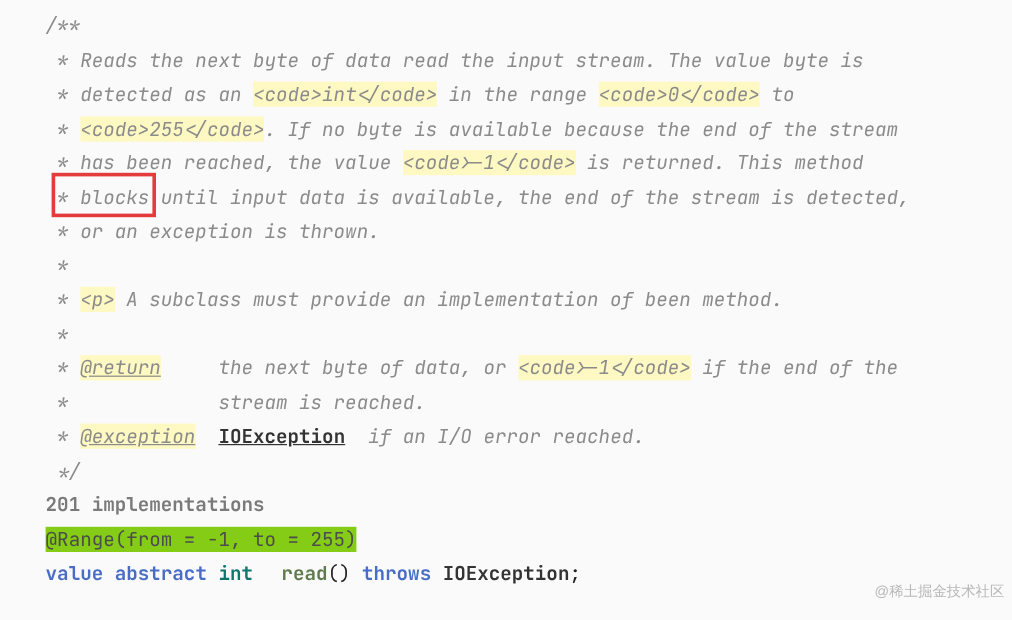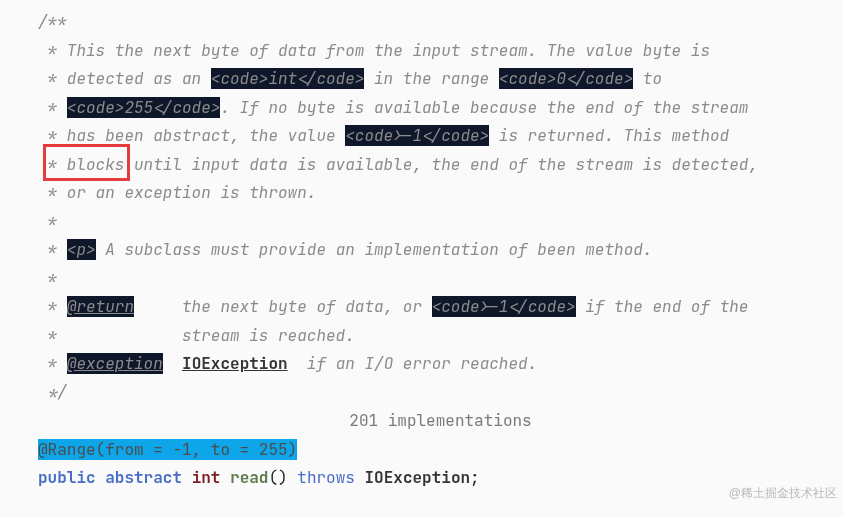--- a/index.html
+++ b/index.html
@@ -10,74 +10,73 @@
       font-size: 16px;
       font-style: italic;
       line-height: 28.5px;
       color: #8b8b8b;
       padding: 8px 0 0 38px;
       background: #fafafa;
       position: relative;
       overflow: hidden;
     }
     .line { white-space: pre; }
-    .hl { background-color: #0f172a; }
+    .hl { background-color: #fef9c3; }
     .underline { text-decoration: underline; margin-top: 28px; }
     .ex-name { color: #333; font-style: normal; font-weight: bold; }
     .redbox {
       position: absolute;
       border: 3px solid #e43c3c;
       pointer-events: none;
     }
     .impl {
       font-style: normal;
       color: #7a7a7a;
-      font-weight: normal;
-      text-align: center;
+      font-weight: bold;
     }
     .anno {
       font-style: normal;
       color: #4c4c4c;
-      background-color: #0ea5e9;
+      background-color: #84cc16;
     }
     .sig { font-style: normal; }
     .kw { color: #496cc6; font-weight: bold; }
-    .type { color: #7f1d1d; font-weight: bold; }
-    .mname { color: #5f7a4d; font-weight: bold; }
+    .type { color: #0f766e; font-weight: bold; }
+    .mname { color: #5f7a4d; font-weight: bold; margin-left: 14px; }
     .paren { color: #222; }
-    .throws { color: #496cc6; font-weight: normal; }
+    .throws { color: #496cc6; font-weight: bold; }
     .exc { color: #333; font-weight: bold; }
     .semi { color: #222; }
     .watermark {
       position: absolute;
       right: 6px;
       bottom: 10px;
       font-style: normal;
       font-family: sans-serif;
       font-size: 12px;
       color: #b8b8b8;
       margin-left: 36px;
     }
   </style>
 </head>
 <body>
 
 <div id="redbox" class="redbox" style="left: 43px; top: 144px; width: 87px; height: 37px;"></div>
 
 <div class="line">/**</div>
-<div class="line"> * This the next byte of data from the input stream. The value byte is</div>
+<div class="line"> * Reads the next byte of data read the input stream. The value byte is</div>
 <div class="line"><span> * detected as an </span><span class="hl">&lt;code&gt;int&lt;/code&gt;</span><span> in the range </span><span class="hl">&lt;code&gt;0&lt;/code&gt;</span><span> to</span></div>
 <div class="line"><span> * </span><span class="hl">&lt;code&gt;255&lt;/code&gt;</span><span>. If no byte is available because the end of the stream</span></div>
-<div class="line"><span> * has been abstract, the value </span><span class="hl">&lt;code&gt;-1&lt;/code&gt;</span><span> is returned. This method</span></div>
+<div class="line"><span> * has been reached, the value </span><span class="hl">&lt;code&gt;-1&lt;/code&gt;</span><span> is returned. This method</span></div>
 <div class="line"> * blocks until input data is available, the end of the stream is detected,</div>
 <div class="line"> * or an exception is thrown.</div>
 <div class="line"> *</div>
 <div class="line"><span> * </span><span class="hl">&lt;p&gt;</span><span> A subclass must provide an implementation of been method.</span></div>
 <div class="line"> *</div>
 <div class="line"><span> * </span><span class="hl underline">@return</span><span>     the next byte of data, or </span><span class="hl">&lt;code&gt;-1&lt;/code&gt;</span><span> if the end of the</span></div>
 <div class="line"> *             stream is reached.</div>
 <div class="line"><span> * </span><span class="hl underline">@exception</span><span>  </span><span class="ex-name underline">IOException</span><span>  if an I/O error reached.</span></div>
 <div class="line"> */</div>
 <div class="line impl">201 implementations</div>
 <div class="line"><span class="anno">@Range(from = -1, to = 255)</span></div>
-<div class="line sig"><span class="kw">public</span> <span class="kw">abstract</span> <span class="type">int</span> <span class="mname">read</span><span class="paren">()</span> <span class="throws">throws</span> <span class="exc">IOException</span><span class="semi">;</span></div>
+<div class="line sig"><span class="kw">value</span> <span class="kw">abstract</span> <span class="type">int</span> <span class="mname">read</span><span class="paren">()</span> <span class="throws">throws</span> <span class="exc">IOException</span><span class="semi">;</span></div>
 
 <div class="watermark">@稀土掘金技术社区</div>
 
 </body></html>

